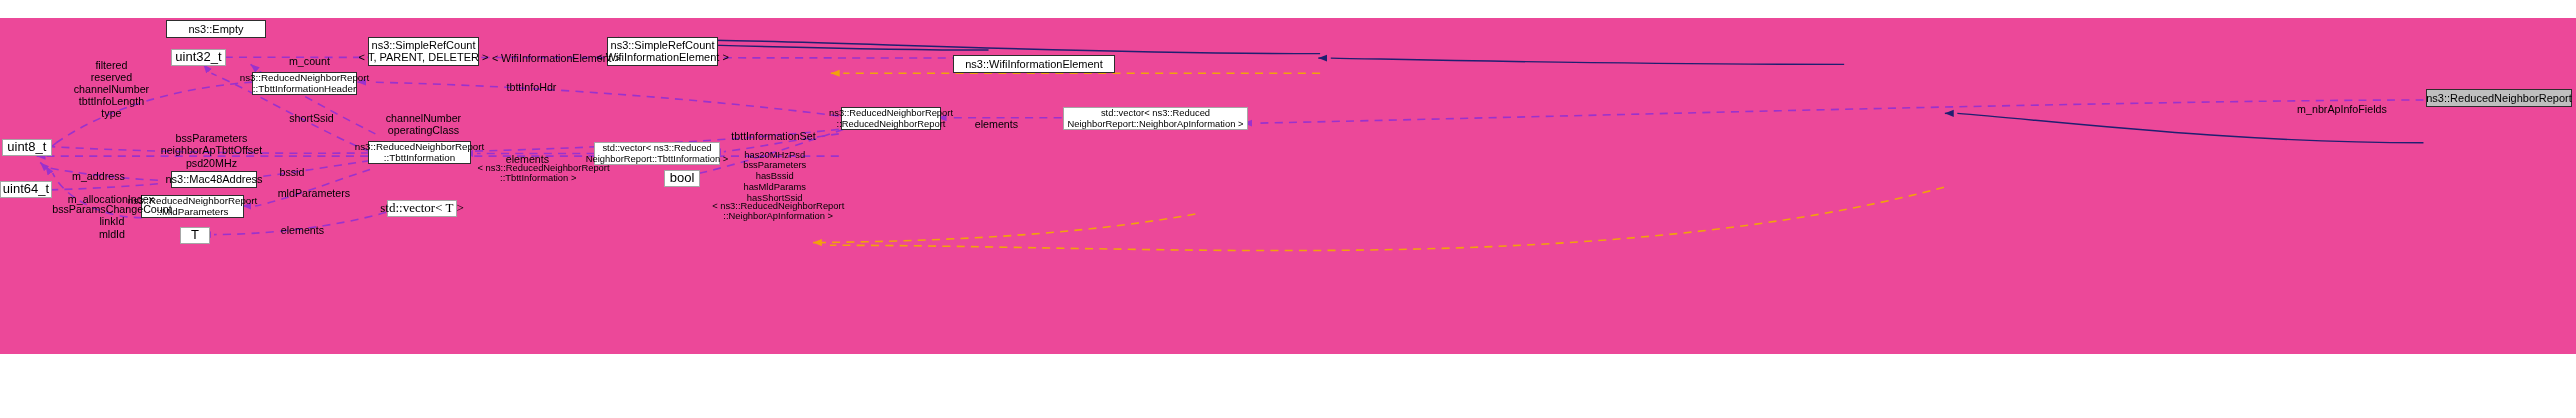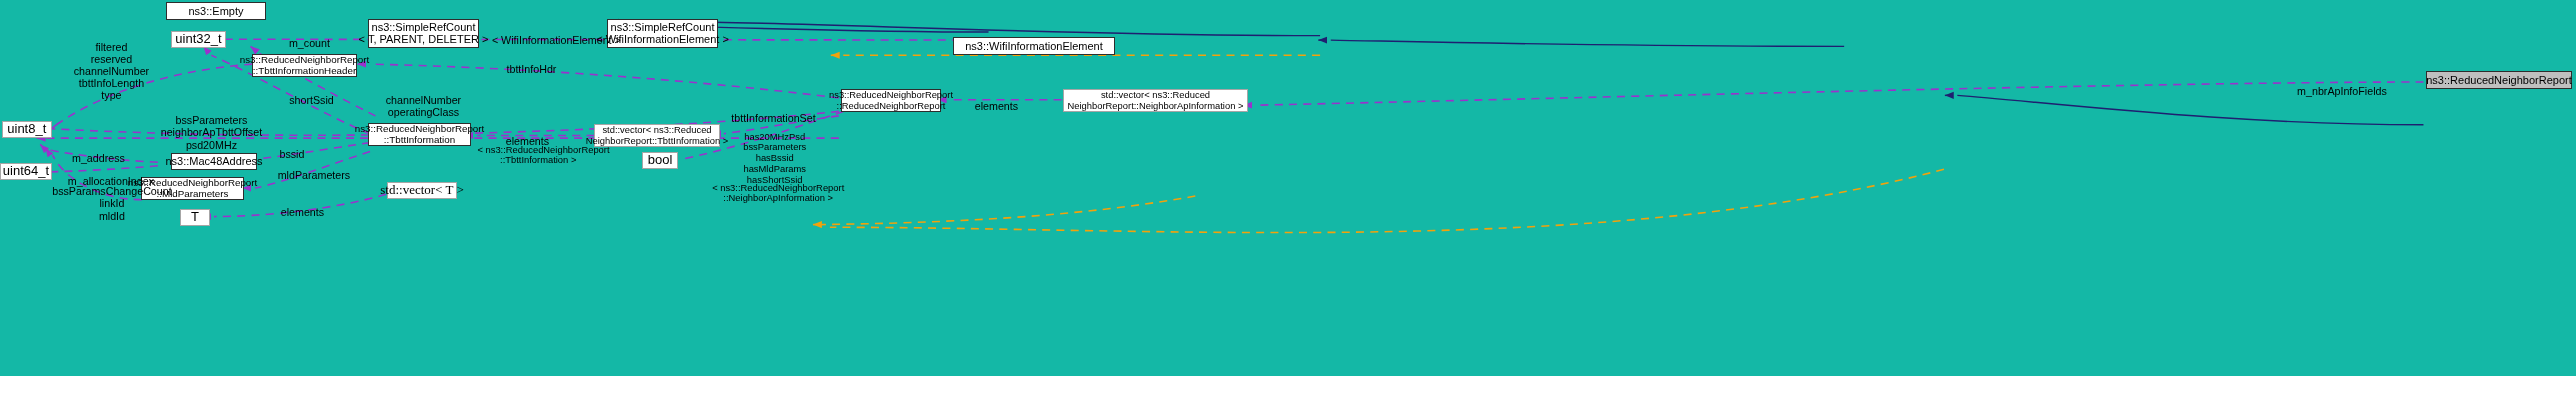--- a/index.html
+++ b/index.html
@@ -3,24 +3,25 @@
 <meta charset="utf-8">
 <style>
   html, body {
     margin: 0;
     padding: 0;
     background: #ffffff;
   }
   #canvas {
     position: relative;
     width: 2576px;
-    height: 376px;
-    background: #14b8a6;
+    height: 336px;
+    background: #ec4899;
     font-family: "Liberation Sans", sans-serif;
     overflow: hidden;
+    margin-top: 18px;
   }
   svg.edges {
     position: absolute;
     left: 0;
     top: 0;
     width: 2576px;
     height: 418px;
     pointer-events: none;
   }
   .node {
@@ -168,21 +169,21 @@
   </div>
 
   <div class="node plain" style="left:1.8px; top:121px; width:50px; height:17px;">
     <span class="line">uint8_t</span>
   </div>
 
   <div class="node plain" style="left:0px; top:163px; width:52px; height:17px;">
     <span class="line">uint64_t</span>
   </div>
 
-  <div class="node plain" style="left:642px; top:152px; width:36px; height:17px;justify-content:center;">
+  <div class="node plain" style="left:664px; top:152px; width:36px; height:17px;justify-content:center;">
     <span class="line">bool</span>
   </div>
 
   <div class="node plain" style="left:180px; top:209px; width:30px; height:17px;">
     <span class="line">T</span>
   </div>
 
   <div class="node cls" style="left:368px; top:19px; width:111px; height:28.5px;">
     <span class="line">ns3::SimpleRefCount</span>
     <span class="line">&lt; T, PARENT, DELETER &gt;</span>

